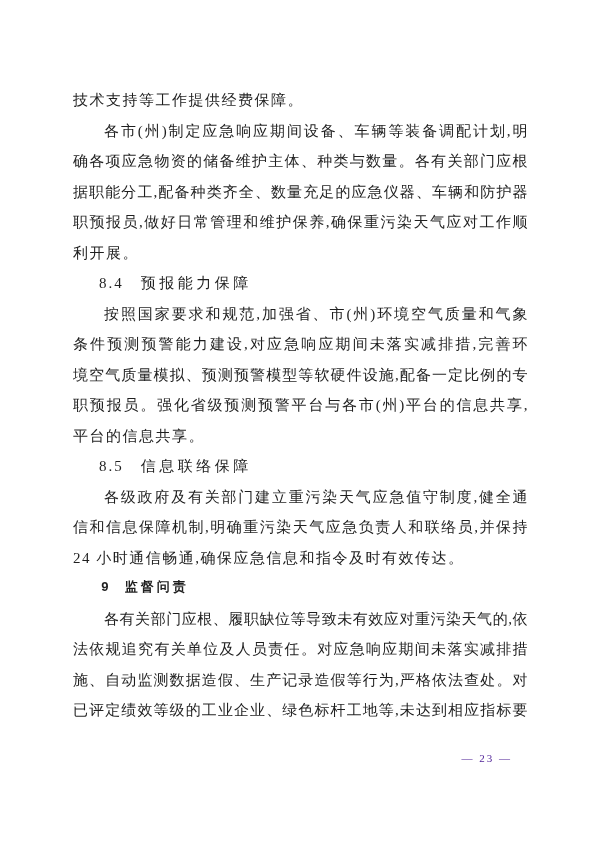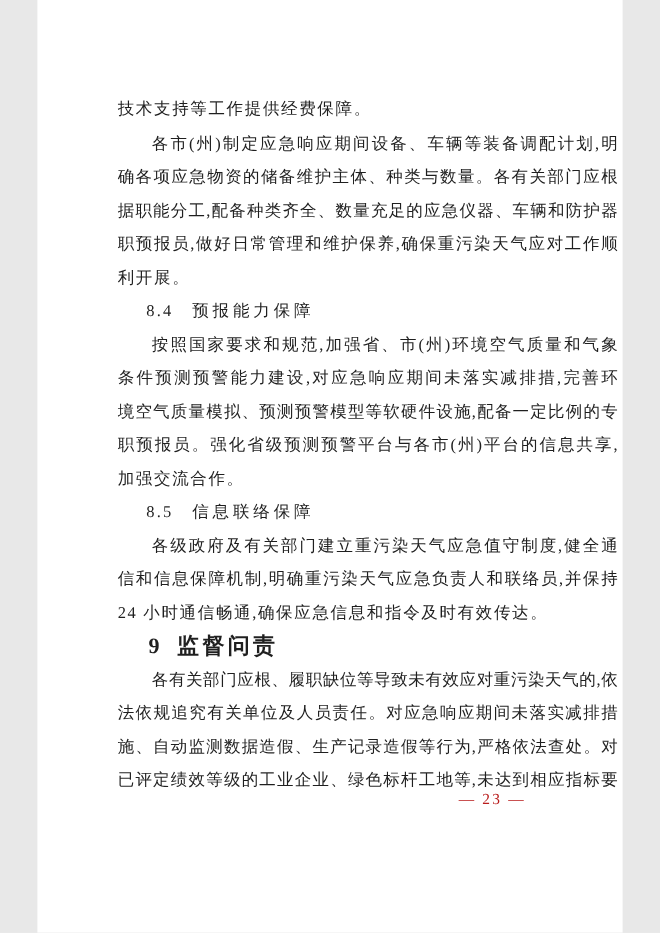--- a/index.html
+++ b/index.html
@@ -2,21 +2,21 @@
 <html><head>
 <meta charset="utf-8">
 <style>
   html, body {
     margin: 0;
     padding: 0;
     background: #e8e8e8;
   }
   .page {
     position: relative;
-    width: 532px;
+    width: 600px;
     height: 848px;
     margin: 0 auto;
     background: #ffffff;
     color: #1f1f1f;
     font-family: "Liberation Serif", serif;
     overflow: hidden;
   }
   .text-block {
     position: absolute;
     left: 73px;
@@ -52,36 +52,36 @@
   }
   .heading .num {
     letter-spacing: 2px;
   }
   .heading .ttl {
     margin-left: 17px;
     letter-spacing: 3.5px;
   }
   
   .heading.h1 {
-    font-family: Liberation Serif, serif;
+    font-family: Liberation Mono, monospace;
     font-weight: bold;
-    font-size: 20px;
+    font-size: 13px;
     padding-left: 28px;
   }
   .heading.h1 .ttl {
     margin-left: 14px;
     letter-spacing: 3px;
   }
   .footer {
     position: absolute;
-    top: 720px;
+    top: 752px;
     right: 88px;
-    font-size: 14px;
+    font-size: 11px;
     letter-spacing: 2px;
-    color: #b91c1c;
+    color: #4c1d95;
   }
 </style>
 </head>
 <body>
 
 <div class="page">
   <div class="text-block">
 
     <div class="line end">技术支持等工作提供经费保障。</div>
 
@@ -91,21 +91,21 @@
     <div class="line j">职预报员,做好日常管理和维护保养,确保重污染天气应对工作顺</div>
     <div class="line end">利开展。</div>
 
     <div class="line heading">
       <span class="num">8.4</span><span class="ttl">预报能力保障</span>
     </div>
     <div class="line j ind">按照国家要求和规范,加强省、市(州)环境空气质量和气象</div>
     <div class="line j">条件预测预警能力建设,对应急响应期间未落实减排措,完善环</div>
     <div class="line j">境空气质量模拟、预测预警模型等软硬件设施,配备一定比例的专</div>
     <div class="line j">职预报员。强化省级预测预警平台与各市(州)平台的信息共享,</div>
-    <div class="line end">加强交流合作。</div>
+    <div class="line end">平台的信息共享。</div>
 
     <div class="line heading">
       <span class="num">8.5</span><span class="ttl">信息联络保障</span>
     </div>
     <div class="line j ind">各级政府及有关部门建立重污染天气应急值守制度,健全通</div>
     <div class="line j">信和信息保障机制,明确重污染天气应急负责人和联络员,并保持</div>
     <div class="line end">24 小时通信畅通,确保应急信息和指令及时有效传达。</div>
 
     <div class="line heading h1">
       <span class="num">9</span><span class="ttl">监督问责</span>

